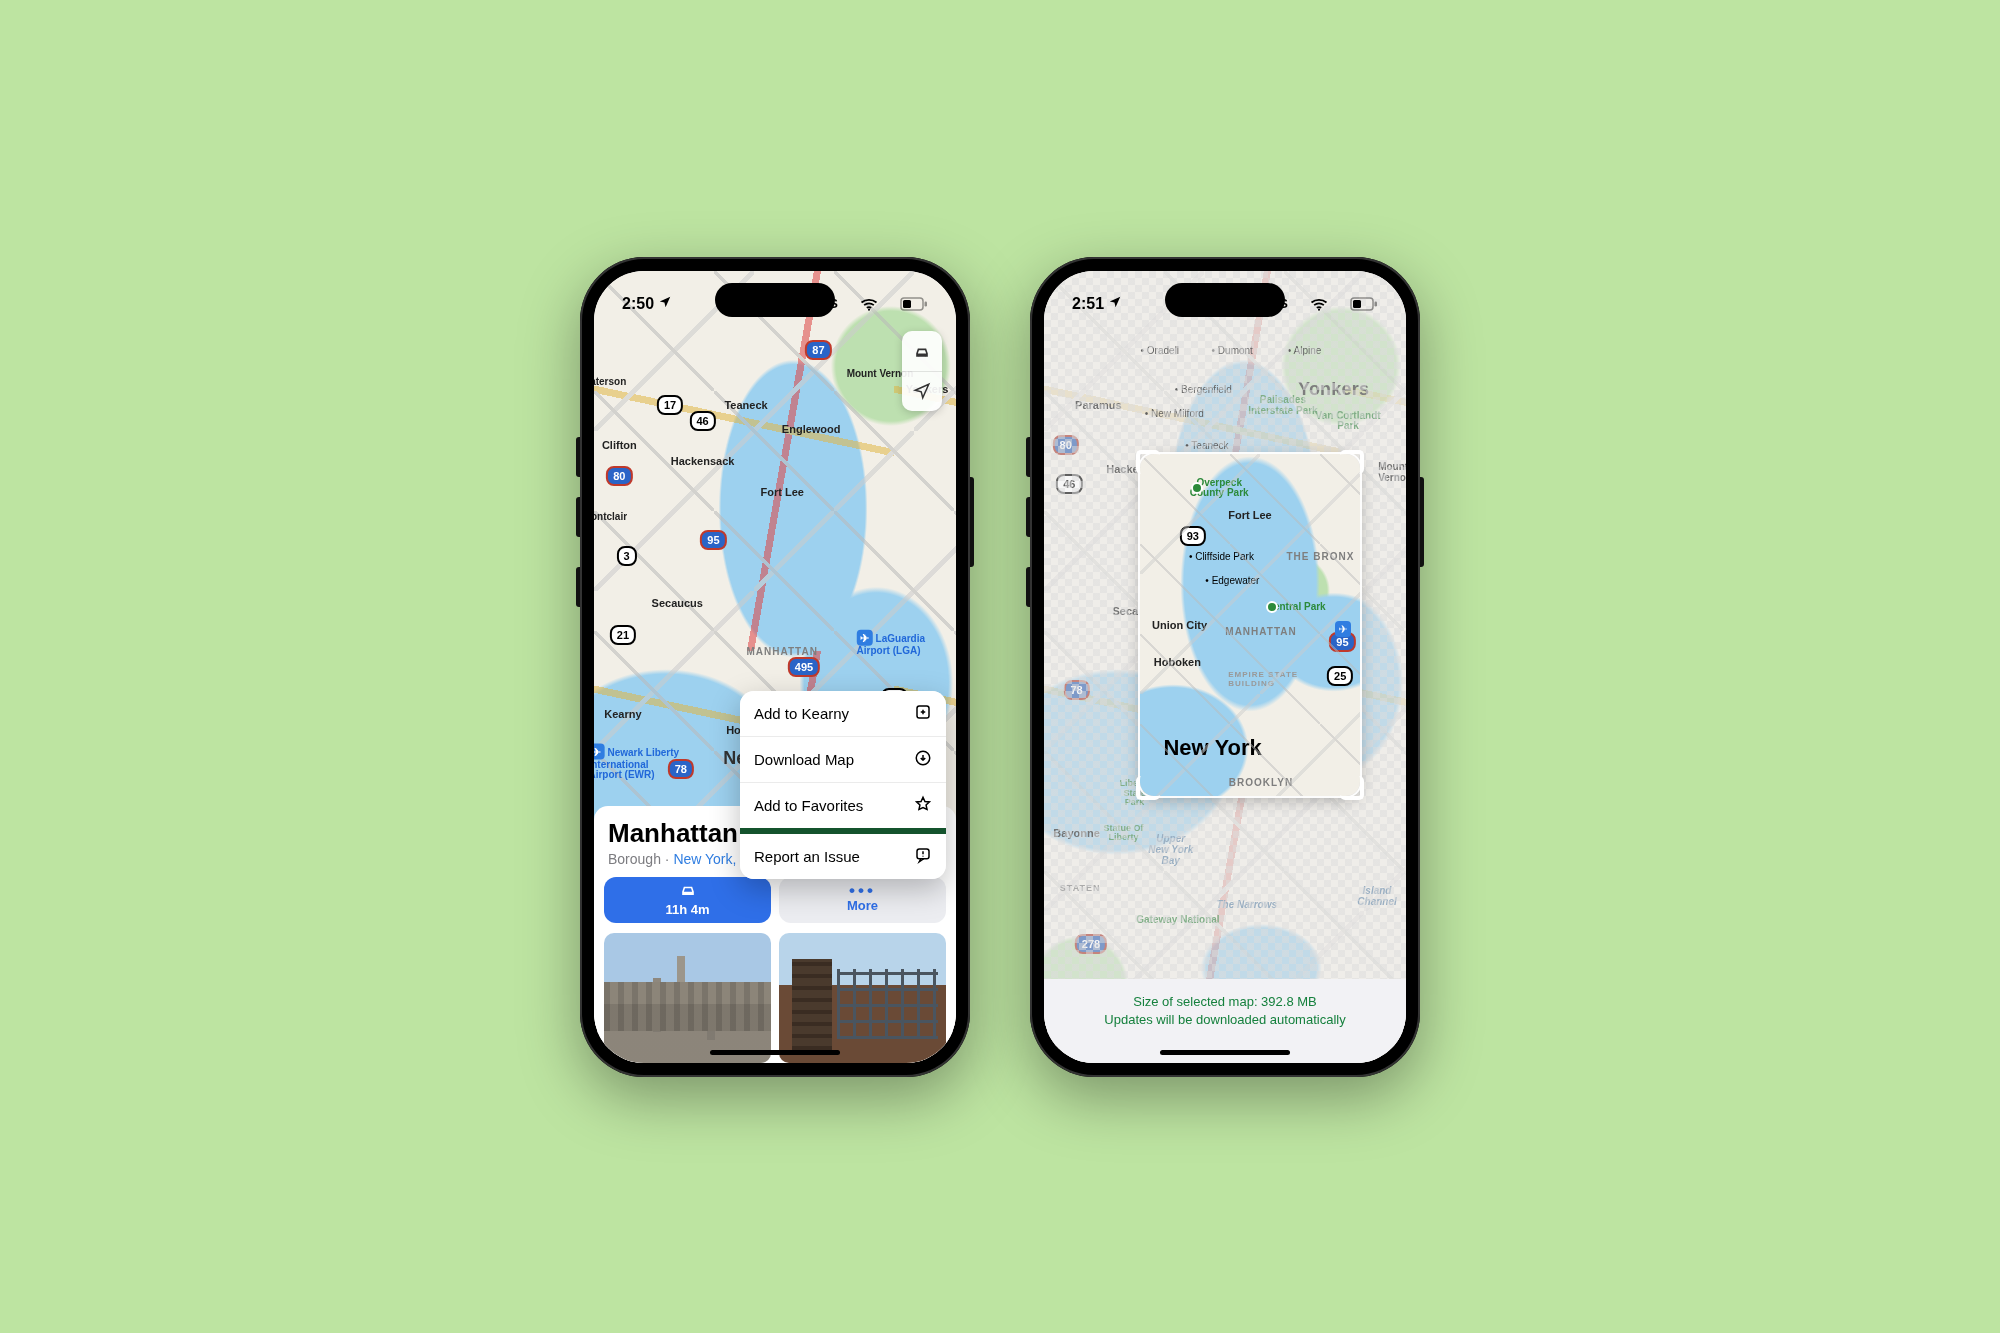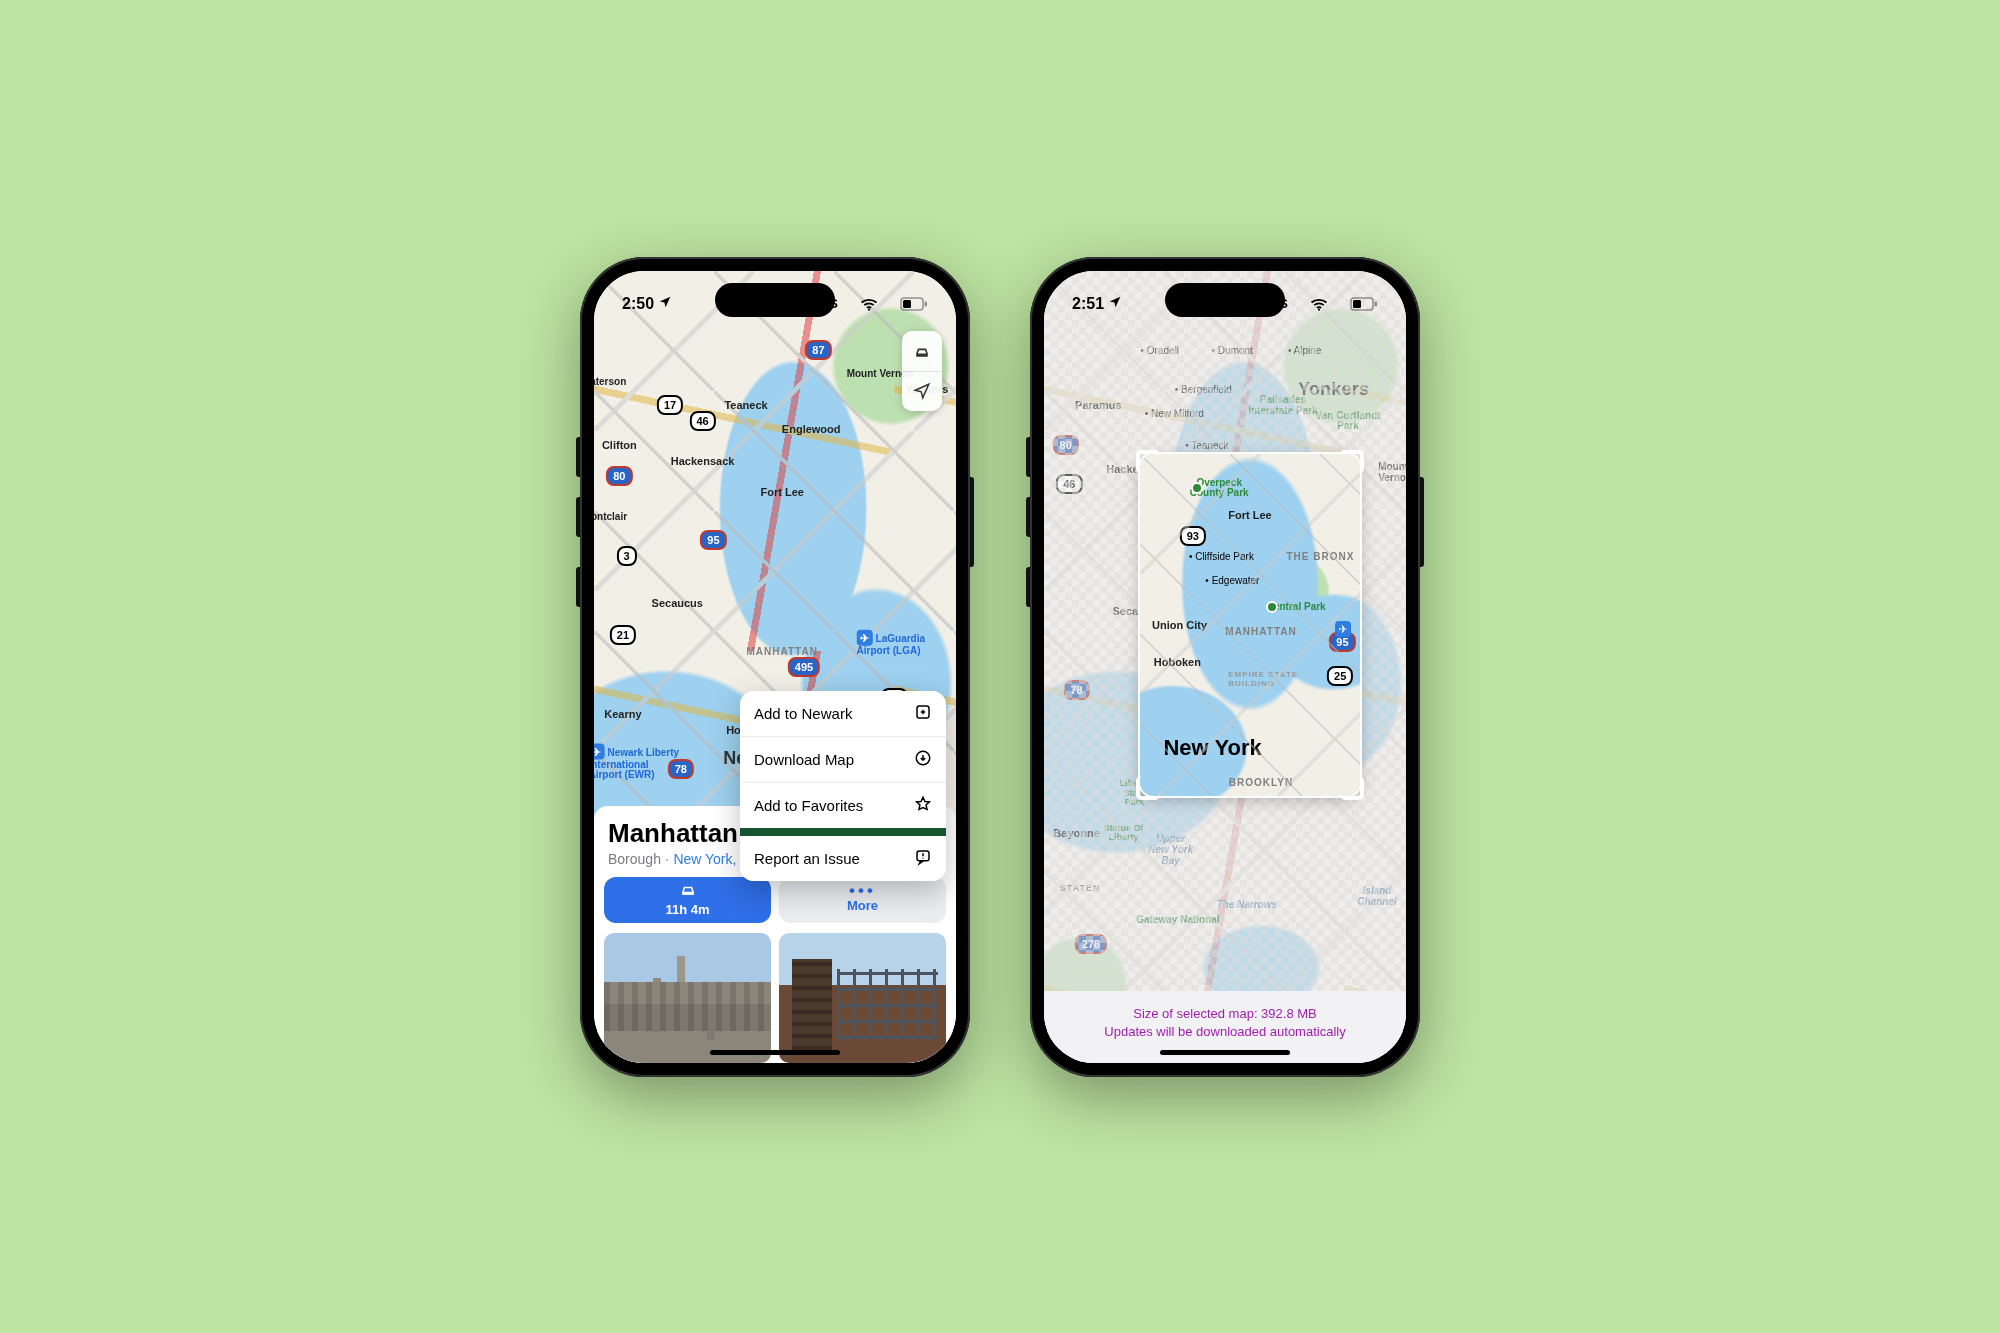--- a/index.html
+++ b/index.html
@@ -163,21 +163,21 @@
     overflow: hidden;
     z-index: 35;
   }
   .popover-item {
     display: flex; align-items: center; justify-content: space-between;
     padding: 12px 14px;
     font-size: 15px; color: #000;
     cursor: pointer; background:#fff;
   }
   .popover-item + .popover-item { border-top: 1px solid rgba(0,0,0,.08); }
-  .popover-item.sep { border-top: 8px solid #14532d; }
+  .popover-item.sep { border-top: 6px solid #14532d; }
   .popover-item svg { width: 18px; height: 18px; }
 
   
   .place-card {
     position: absolute; left: 0; right: 0; bottom: 0;
     background: #fff;
     border-top-left-radius: 14px; border-top-right-radius: 14px;
     padding: 12px 10px 0;
     z-index: 20;
   }
@@ -279,22 +279,23 @@
 
   .dl-sheet {
     position: absolute; left:0; right:0; bottom:0;
     background: #f2f2f5;
     padding: 14px 14px 22px;
     z-index: 25;
   }
   .dl-info {
     text-align: center;
     font-size: 13px;
-    color: #a21caf;
+    color: #15803d;
     line-height: 1.35;
+    margin-bottom: 12px;
   }
   .dl-buttons { display:flex; gap: 12px; }
   .dl-btn {
     flex:1; height: 48px;
     border-radius: 12px;
     display:flex;align-items:center;justify-content:center;
     font-size: 17px; font-weight:600;
     cursor:pointer;
   }
   .dl-btn.cancel { background:#e2e2e6; color:#1e6fe0; }
@@ -400,21 +401,21 @@
       </div>
       <div class="ctrl">
         <svg width="18" height="18" viewBox="0 0 24 24" fill="none" stroke="#333" stroke-width="2">
             <path d="M3 11l18-8-8 18-2-8-8-2z"></path>
           </svg>
       </div>
     </div>
 
     <div class="popover">
       <div class="popover-item">
-        <span>Add to Newark</span>
+        <span>Add to Kearny</span>
         <span>
           <svg viewBox="0 0 24 24" fill="none" stroke="#000" stroke-width="2">
               <rect x="4" y="4" width="16" height="16" rx="3"></rect>
               <path d="M12 9v6M9 12h6"></path>
             </svg>
         </span>
       </div>
       <div class="popover-item">
         <span>Download Map</span>
         <span>

